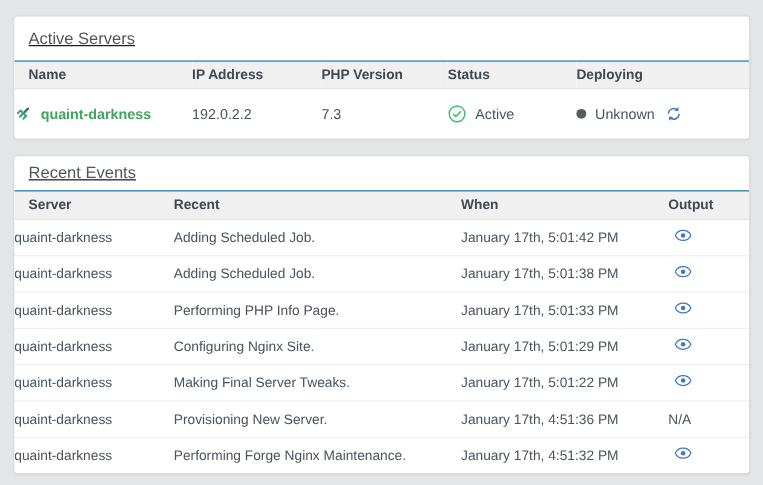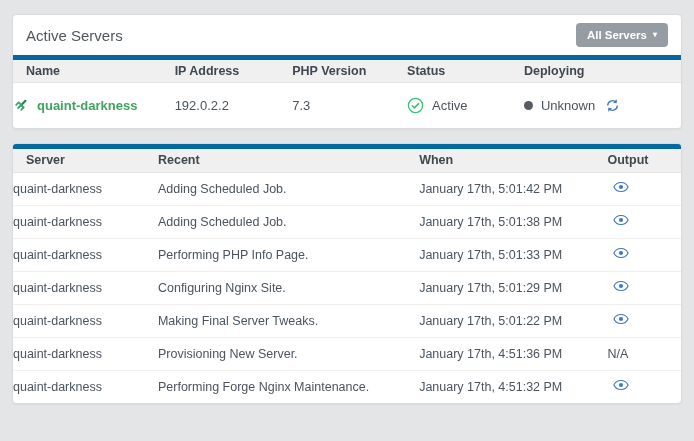--- a/index.html
+++ b/index.html
@@ -17,40 +17,41 @@
     border: 1px solid #d9dadb;
     border-radius: 4px;
     box-shadow: 0 1px 2px rgba(0,0,0,0.04);
     overflow: hidden;
   }
   .panel + .panel { margin-top: 14px; }
 
   .panel-head {
     display: flex; align-items: center; justify-content: space-between;
     padding: 0 13px;
+    text-decoration: underline;
   }
   #active-servers .panel-head { height: 40px; }
   #recent-events .panel-head { height: 31px; }
   .panel-title { font-size: 15px; color: #4f565e; }
 
   .btn-gray {
     background: #969ca3; color: #fff;
     border: none; border-radius: 4px;
     font-family: inherit;
     font-size: 11.5px; font-weight: 600;
     padding: 6px 11px;
     display: inline-flex; align-items: center; gap: 6px;
     cursor: pointer;
   }
   .btn-gray .caret { font-size: 8px; line-height: 1; }
 
   table { width: 100%; border-collapse: collapse; table-layout: fixed; }
   thead th {
     background: #f0f0f1;
-    border-top: 5px solid #0369a1;
+    border-top: 1px solid #0369a1;
     border-bottom: 1px solid #e4e4e5;
     font-size: 12.5px; font-weight: 700; color: #3f4750;
     text-align: left; padding: 0;
   }
   th:first-child, td:first-child { padding-left: 13px; }
   #active-servers thead th { height: 25px; }
   #recent-events  thead th { height: 26px; margin-left: 44px; }
 
   #active-servers tbody td { height: 45px; font-size: 13px; color: #4a545e; padding: 0; }
   #recent-events  tbody td {
@@ -69,24 +70,20 @@
   .eye-btn { cursor: pointer; display: inline-flex; margin-left: 5px; }
 </style>
 </head>
 <body>
 
 <div class="wrap">
 
   <div class="panel" id="active-servers">
     <div class="panel-head">
       <div class="panel-title">Active Servers</div>
-      <button class="btn-gray">
-        <span>All Servers</span>
-        <span class="caret">▾</span>
-      </button>
     </div>
     <table>
       <colgroup>
         <col style="width:24.2%">
           <col style="width:17.6%">
           <col style="width:17.2%">
           <col style="width:17.5%">
           <col style="width:23.5%">
       </colgroup>
       <thead>
@@ -142,20 +139,23 @@
                 </svg>
               </span>
             </span>
           </td>
         </tr>
       </tbody>
     </table>
   </div>
 
   <div class="panel" id="recent-events">
+    <div class="panel-head">
+      <div class="panel-title">Recent Events</div>
+    </div>
     <table>
       <colgroup>
         <col style="width:21.7%">
           <col style="width:39.1%">
           <col style="width:28.2%">
           <col style="width:11%">
       </colgroup>
       <thead>
         <tr>
           <th>Server</th>

